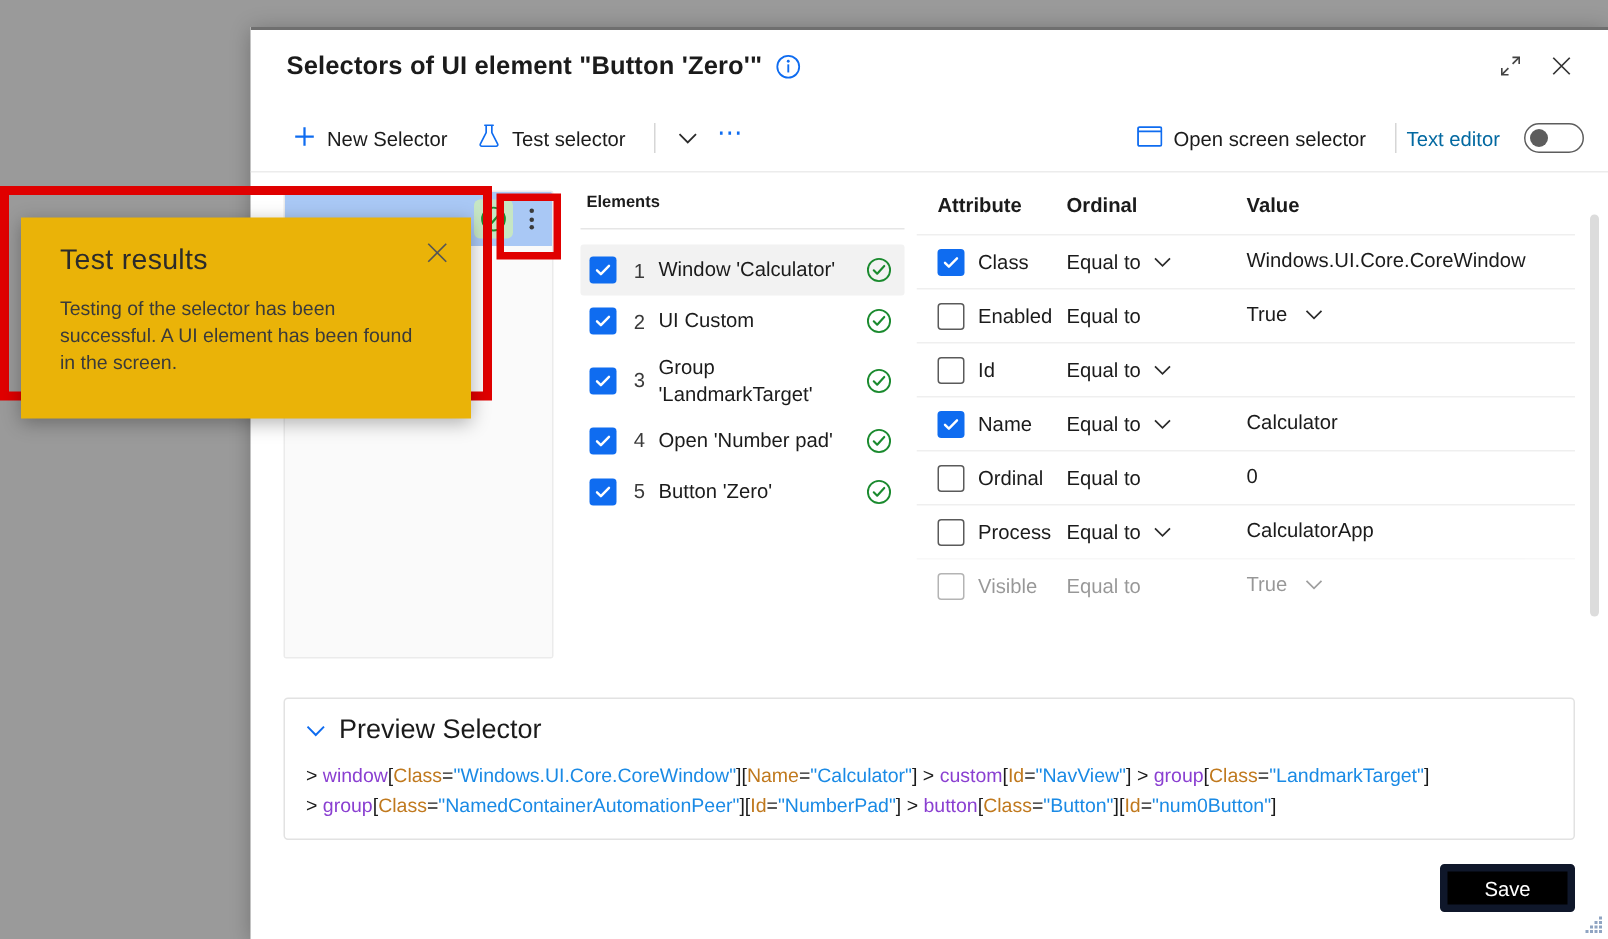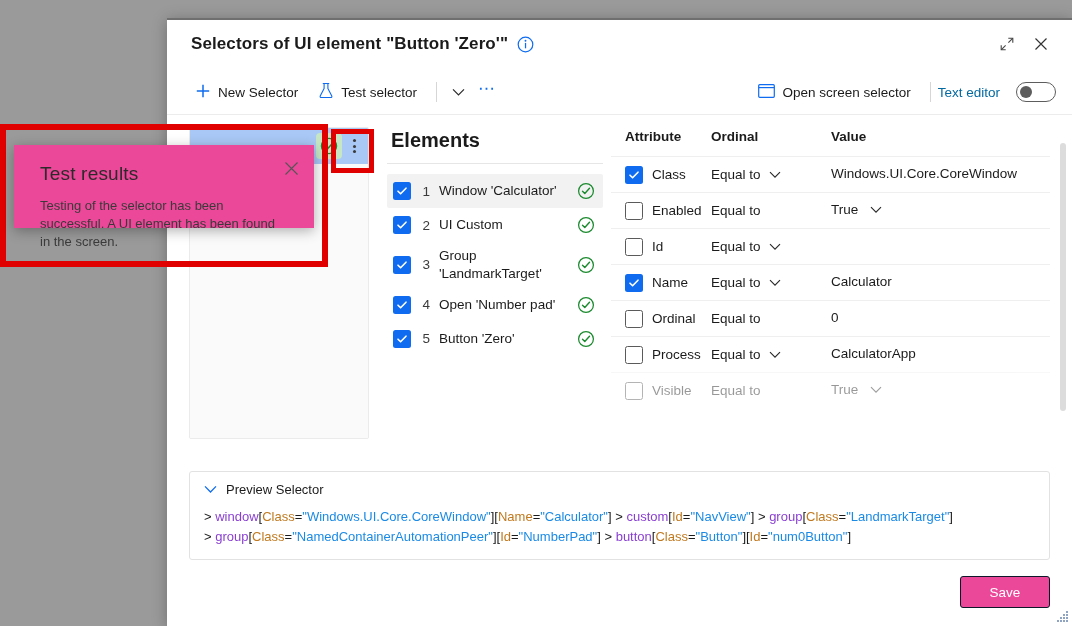--- a/index.html
+++ b/index.html
@@ -132,21 +132,21 @@
   .kebab i { width: 3px; height: 3px; background:#3a3a3a; border-radius:50%; display:block; }
   .sel-card-body { flex: 1; background:#fafafa; }
 
   
   .elements-col {
     width: 232px; flex: 0 0 232px;
     padding: 14px 8px 0 8px;
     display: flex; flex-direction: column; min-height: 0;
   }
   .elements-title {
-    font-size: 20px; font-weight: 600; color:#1b1b1b;
+    font-size: 11px; font-weight: 600; color:#1b1b1b;
     padding: 0 4px 11px 4px;
   }
   .elements-rule { height:1px; background:#e6e6e6; margin: 0 0 10px 0; }
   .el-row {
     display: flex; align-items: center; gap: 9px;
     min-height: 34px; padding: 5px 8px 5px 6px;
     border-radius: 2px; cursor: default;
   }
   .el-row.selected { background: #f2f2f2; }
   .el-idx { font-size: 13.5px; color:#3b3b3b; width: 10px; text-align:right; flex:0 0 10px;}
@@ -201,21 +201,21 @@
 
   
   .preview-wrap { padding: 6px 22px 0 22px; }
   .preview-box {
     border: 1px solid #e2e2e2; border-radius: 3px;
     padding: 10px 14px 12px 14px;
     background:#fff;
   }
   .preview-head {
     display:flex; align-items:center; gap: 9px;
-    font-size: 13px; color:#1b1b1b; margin-bottom: 10px; cursor: default;
+    font-size: 18px; color:#1b1b1b; margin-bottom: 10px; cursor: default;
   }
   .sel-code {
     font-size: 13px; line-height: 20px; color:#1b1b1b;
     white-space: nowrap;
   }
   .tok-el   { color:#8a3fd1; }
   .tok-attr { color:#c0791e; }
   .tok-str  { color:#1a8ae5; }
   .tok-pun  { color:#1b1b1b; }
 
@@ -224,37 +224,37 @@
     flex: 0 0 auto; padding: 16px 22px 18px 22px;
     display:flex; justify-content:flex-end; gap: 10px;
     position: relative;
   }
   .btn {
     min-width: 90px; height: 32px; padding: 0 16px;
     font-size: 13.5px; border-radius: 3px;
     display:inline-flex; align-items:center; justify-content:center;
     cursor: default;
   }
-  .btn-primary { background:#ec4899; color:#fff; border:1px solid #0f172a; }
+  .btn-primary { background:#000000; color:#fff; border:5px solid #0f172a; }
   .btn-secondary { background:#fff; color:#1b1b1b; border:1px solid #9a9a9a; }
 
   
   .grip { position:absolute; right:3px; bottom:3px; width:14px; height:14px; }
 
   
   .callout-outer {
     position:absolute; left:0px; top:124px;
     width: 328px; height: 143px;
     border: 6px solid #e00000;
     z-index: 40;
   }
   .callout {
     position: absolute; left: 14px; top: 145px;
-    width: 300px; height: 83px;
-    background:#ec4899;
+    width: 300px; height: 134px;
+    background:#eab308;
     box-shadow: 0 3px 12px rgba(0,0,0,.30);
     padding: 18px 36px 16px 26px;
     z-index: 41;
   }
   .callout-title {
     font-size: 19px; color: #2b2b2b; font-weight: 400;
     margin: 0 0 12px 0; letter-spacing: .2px;
   }
   .callout-text {
     font-size: 13px; color:#3a3a3a; line-height: 18px; max-width: 245px;

